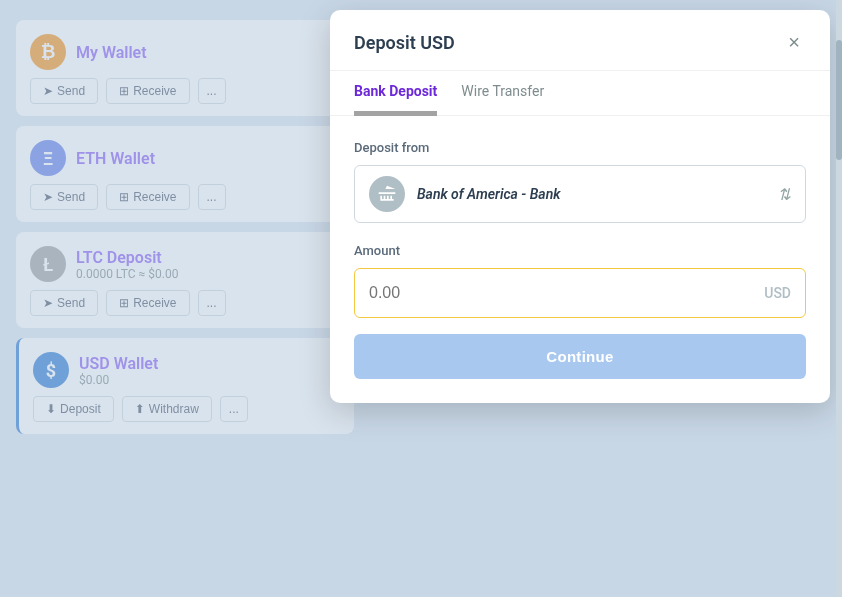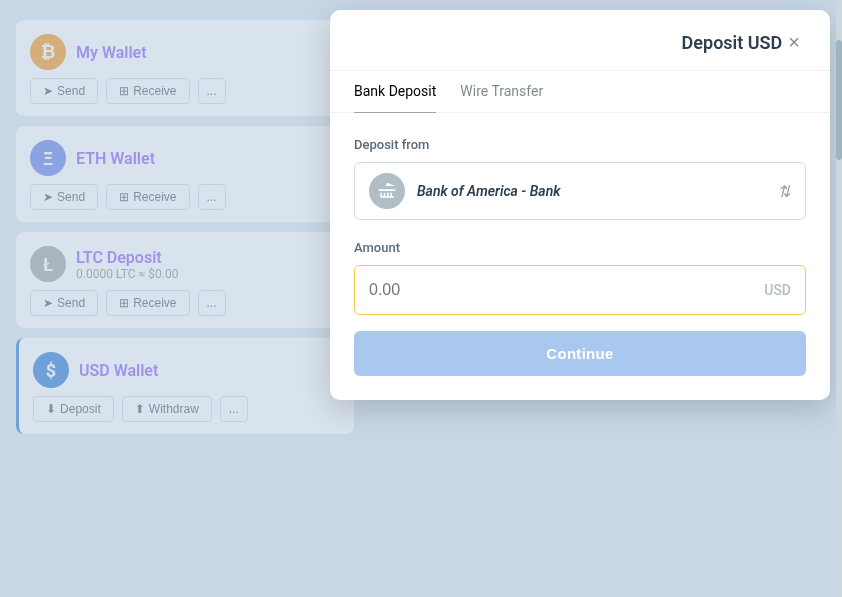--- a/index.html
+++ b/index.html
@@ -121,21 +121,21 @@
       left: 330px;
       width: 500px;
       background: white;
       border-radius: 10px;
       box-shadow: 0 8px 32px rgba(0,0,0,0.18);
       overflow: hidden;
     }
 
     .modal-header {
       display: flex;
-      justify-content: flex-end;
+      justify-content: space-between;
       align-items: center;
       padding: 20px 24px 16px;
       border-bottom: 1px solid #eef0f2;
     }
 
     .modal-title {
       font-size: 18px;
       font-weight: 600;
       color: #2c3e50;
     }
@@ -161,23 +161,23 @@
       padding: 12px 0;
       margin-right: 24px;
       font-size: 14px;
       cursor: pointer;
       color: #7f8c8d;
       border-bottom: 2px solid transparent;
       margin-bottom: -1px;
     }
 
     .tab.active {
-      color: #000000;
-      border-bottom: 1px solid #a3a3a3;
-      font-weight: 400;
+      color: #6d28d9;
+      border-bottom: 5px solid #a3a3a3;
+      font-weight: 700;
     }
 
     
     .modal-body {
       padding: 24px;
     }
 
     .field-label {
       font-size: 13px;
       font-weight: 500;
@@ -351,20 +351,21 @@
       </button>
       <button class="btn-more">...</button>
     </div>
   </div>
 
   <div class="account-card active">
     <div class="account-header">
       <div class="account-icon icon-usd">$</div>
       <div class="account-info">
         <div class="account-name">USD Wallet</div>
+        <div class="account-balance">$0.00</div>
       </div>
     </div>
     <div class="account-actions">
       <button class="btn-action">
         <span>⬇</span>
         <span>Deposit</span>
       </button>
       <button class="btn-action">
         <span>⬆</span>
         <span>Withdraw</span>

